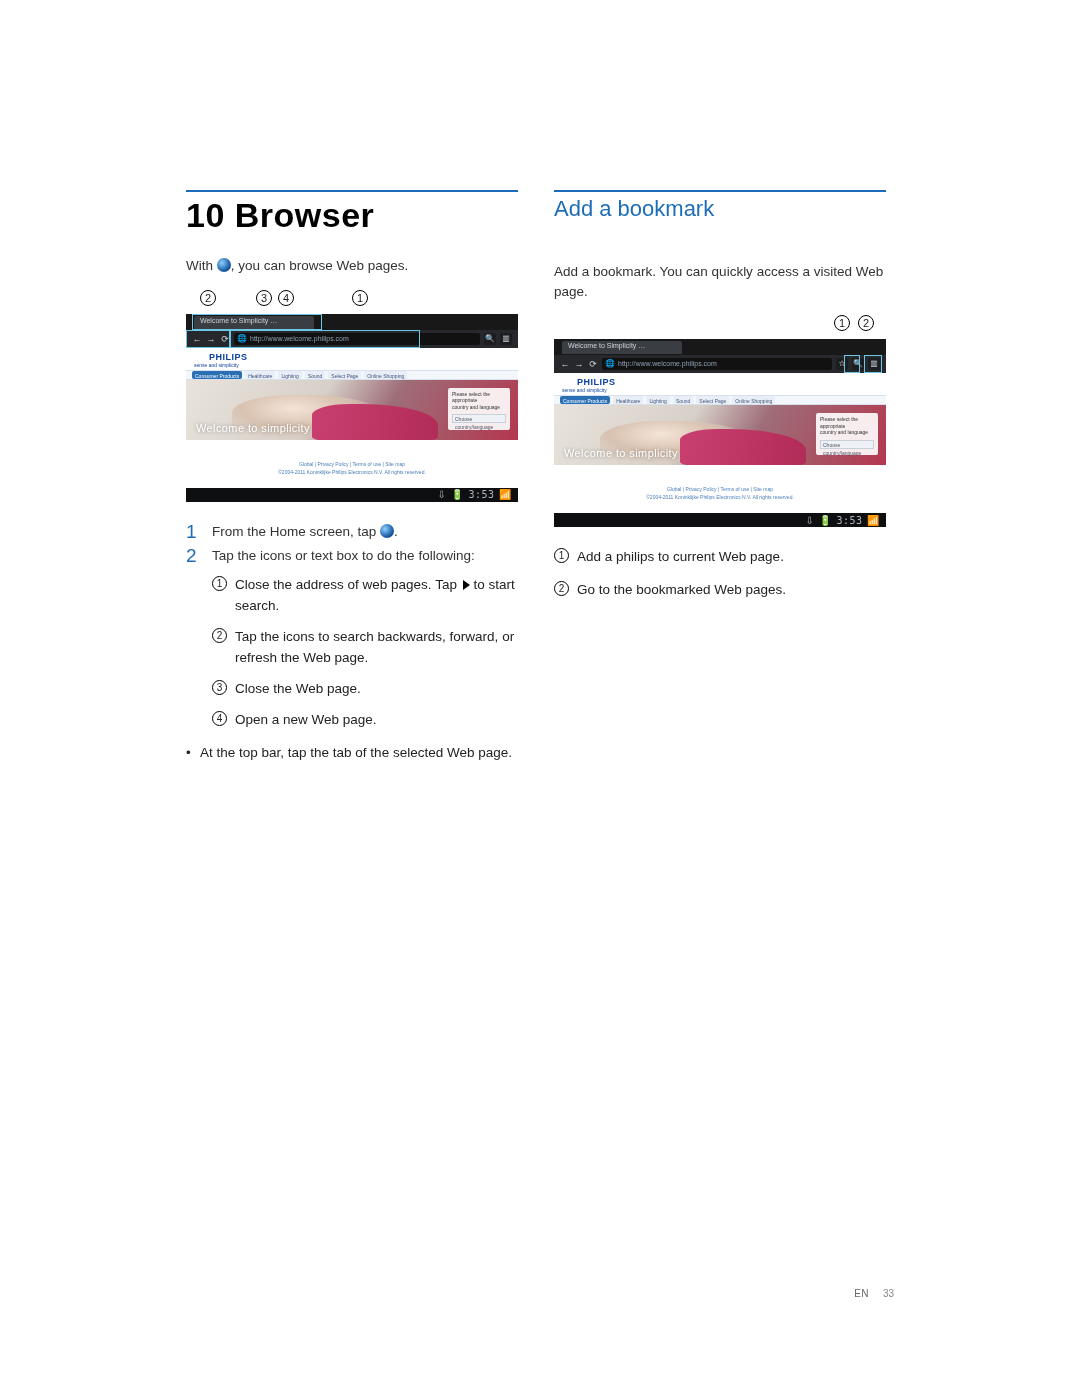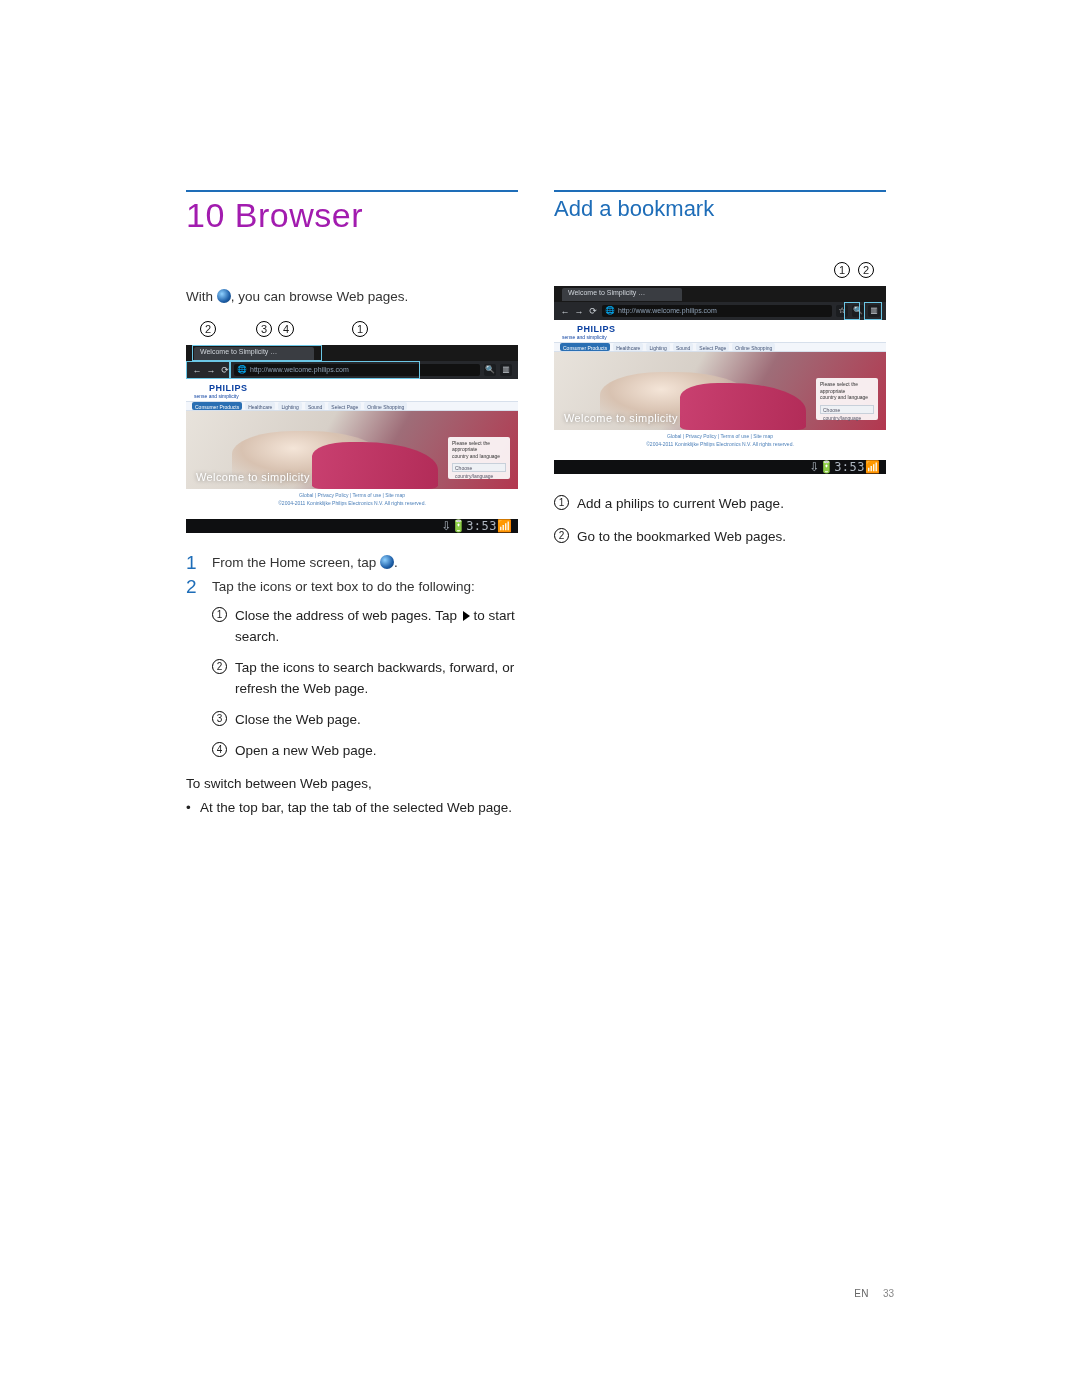--- a/index.html
+++ b/index.html
@@ -1,20 +1,20 @@
 <!DOCTYPE html>
 <html><head>
 <meta charset="utf-8">
 <style>
   * { margin:0; padding:0; box-sizing:border-box; }
   body { font-family:"Gill Sans","Gill Sans MT","Trebuchet MS",Arial,sans-serif; background:#fff; color:#222; width:1080px; height:1397px; position:relative; }
   .page { display:flex; gap:36px; padding:190px 186px 0 186px; }
   .col { width:332px; }
   .h-rule { border-top:2.5px solid #1e6db8; margin-bottom:4px; }
-  .h1 { font-size:34px; font-weight:400; color:#a21caf; letter-spacing:.5px; margin-bottom:52px; }
+  .h1 { font-size:34px; font-weight:700; color:#000000; letter-spacing:.5px; margin-bottom:21px; }
   .h2 { font-size:22px; font-weight:400; color:#1e6db8; margin-bottom:40px; }
   .body { font-size:13.5px; line-height:1.45; color:#333; }
   .intro { margin-bottom:14px; }
   .globe-icon { display:inline-block; width:14px; height:14px; border-radius:50%; background:radial-gradient(circle at 35% 35%,#8fd1ff 0%,#1e5fa8 60%,#0a3560 100%); vertical-align:-2px; }
   
   .callout-row { position:relative; height:26px; margin-bottom:-2px; }
   .callout-row .co { position:absolute; top:0; }
   .co { display:inline-block; width:15px; height:15px; border:1.1px solid #000; border-radius:50%; font-size:10px; line-height:13px; text-align:center; font-family:Arial,sans-serif; }
   .co-lg { width:16px; height:16px; font-size:11px; line-height:14px; }
   
@@ -26,28 +26,28 @@
   .shot .url   { flex:1; height:12px; background:#111; border-radius:2px; font-size:7px; color:#8ea0b4; padding:0 16px; line-height:12px; position:relative; }
   .shot .url::before{ content:"🌐"; position:absolute; left:3px; top:0; font-size:8px; }
   .shot .ricon { width:12px; height:12px; background:#1b1d20; border-radius:2px; color:#cfd4da; font-size:8px; text-align:center; line-height:12px; }
   .shot .ricon.star{ color:#fff; }
   .shot .content{ position:absolute; top:34px; left:0; right:0; bottom:14px; background:#fff; }
   .shot .logo  { position:absolute; left:8px; top:4px; font-size:9px; font-weight:bold; color:#0a3fa0; letter-spacing:.5px;margin-left:15px; }
   .shot .sublogo{ position:absolute; left:8px; top:14px; font-size:5px; color:#0a3fa0; }
   .shot .topnav{ position:absolute; top:22px; left:0; right:0; height:10px; background:#f3f6fb; border-top:1px solid #d7e0ec; border-bottom:1px solid #d7e0ec; display:flex; gap:3px; padding:0 6px; }
   .shot .tnitem{ font-size:5px; color:#457; background:#e7eef7; border-radius:2px; padding:0 3px; line-height:10px; }
   .shot .tnitem.sel{ background:#2a6fb3; color:#fff; }
-  .shot .hero  { position:absolute; top:32px; left:0; right:0; height:78px; background:linear-gradient(120deg,#e8e3dc 0%,#d7d0c8 40%,#9e6d78 60%,#b3374f 100%); overflow:hidden; }
+  .shot .hero  { position:absolute; top:32px; left:0; right:0; height:60px; background:linear-gradient(120deg,#e8e3dc 0%,#d7d0c8 40%,#9e6d78 60%,#b3374f 100%); overflow:hidden; }
   .shot .figure{ position:absolute; left:14%; bottom:0; width:46%; height:74%; background:radial-gradient(ellipse at 40% 30%,#f4e5d8 0%,#d8c2b1 40%,transparent 70%); border-radius:40% 50% 10% 10%; }
   .shot .figure2{ position:absolute; left:38%; bottom:0; width:38%; height:60%; background:linear-gradient(100deg,#c94070 0%,#b22c58 100%); border-radius:30% 60% 8% 8%; }
   .shot .herotxt{ position:absolute; left:10px; bottom:6px; font-size:11px; color:#fff; text-shadow:0 0 4px rgba(0,0,0,.4); letter-spacing:.4px; }
   .shot .herobox{ position:absolute; right:8px; bottom:10px; width:62px; height:42px; background:rgba(255,255,255,.9); border-radius:2px; padding:3px 4px; font-size:5px; color:#333; line-height:1.3; }
   .shot .herobox .sel{ margin-top:4px; height:9px; background:#eef1f5; border:1px solid #c8d0da; font-size:5px; color:#556; padding:0 2px; line-height:8px; }
   .shot .foot  { position:absolute; top:112px; left:0; right:0; text-align:center; font-size:5px; color:#4b7fb8; line-height:1.6; }
-  .shot .btm   { position:absolute; left:0; right:0; bottom:0; height:14px; background:#0e0f11; display:flex; align-items:center; justify-content:flex-end; padding:0 6px; color:#aeb6c0; font-size:12px; }
+  .shot .btm   { position:absolute; left:0; right:0; bottom:0; height:14px; background:#0e0f11; display:flex; align-items:center; justify-content:flex-end; gap:5px; padding:0 6px; color:#aeb6c0; font-size:10px; }
   .shot .clock { font-family:monospace; letter-spacing:.5px; }
   
   .hl { position:absolute; border:1.4px solid #6cc7e6; pointer-events:none; }
   
   .steps { margin-top:20px; }
   .step  { display:flex; gap:12px; margin-bottom:4px; }
   .step-num { color:#1e6db8; font-size:19px; font-weight:400; width:14px; flex:none; line-height:1.1; }
   .step-txt { font-size:13.5px; line-height:1.5; color:#333; padding-top:0px; }
   .sublist { margin:8px 0 0 26px; font-size:13.5px; line-height:1.55; }
   .sublist .row{ display:flex; gap:8px; margin-bottom:10px; }
@@ -163,29 +163,29 @@
         <span class="co">3</span>
         <span class="txt">Close the Web page.</span>
       </div>
       <div class="row">
         <span class="co">4</span>
         <span class="txt">Open a new Web page.</span>
       </div>
     </div>
 
     <div class="afterlist">
-      <div>To switch between Web pages,</div>
       <div class="bullet">At the top bar, tap the tab of the selected Web page.</div>
     </div>
   </div>
 
   <div class="col">
     <div class="h-rule"></div>
     <div class="h2">Add a bookmark</div>
 
+    <div class="body intro">Add a bookmark. You can quickly access a visited Web page.</div>
 
     <div class="callout-row">
       <span class="co co-lg" style="right:36px">1</span>
       <span class="co co-lg" style="right:12px">2</span>
     </div>
 
     <div class="shot">
       <div class="tabbar">
           <div class="tab">Welcome to Simplicity …</div>
         </div>

